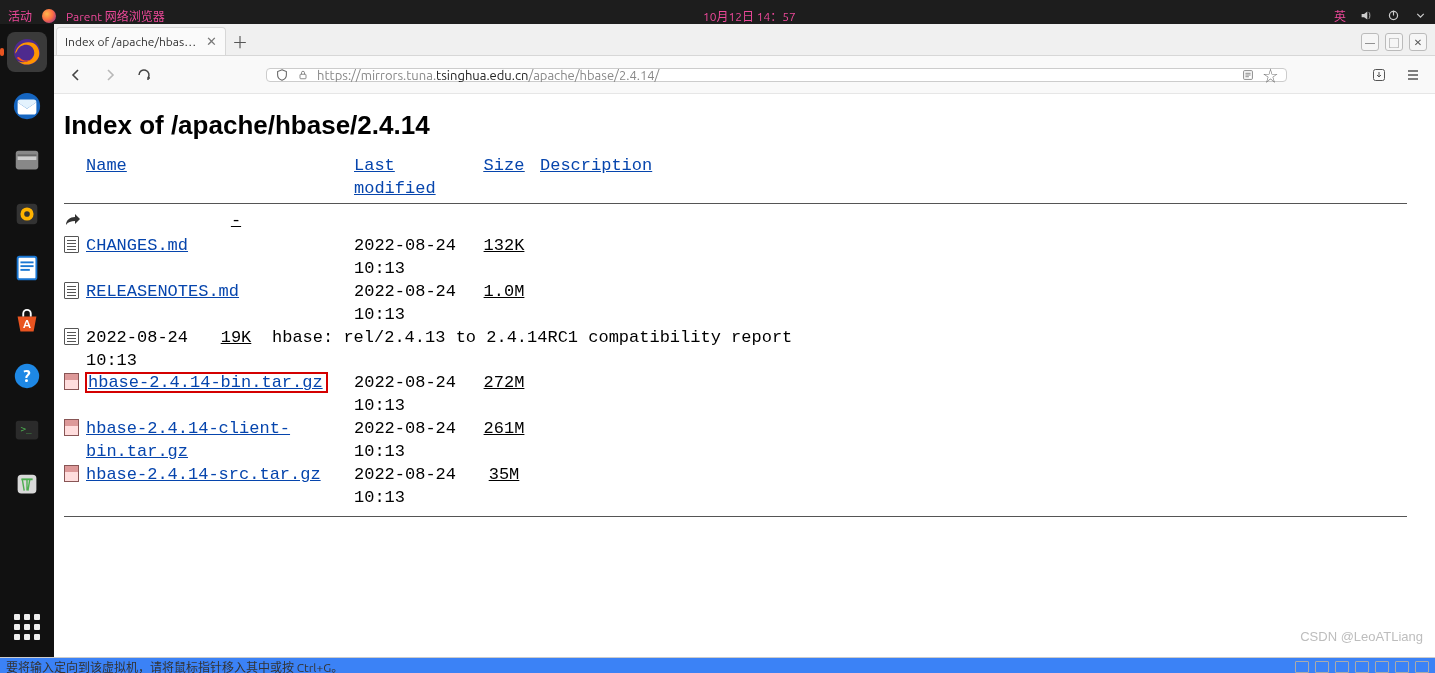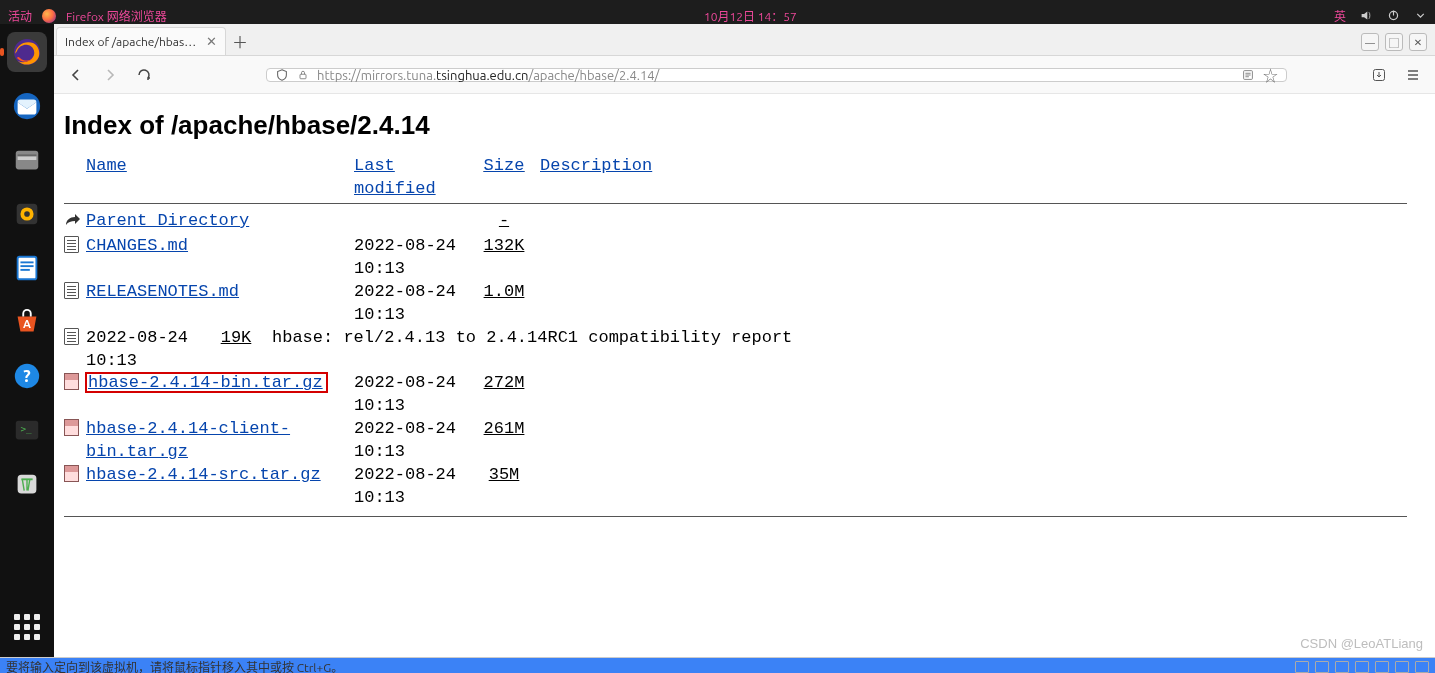--- a/index.html
+++ b/index.html
@@ -54,36 +54,36 @@
     .col-desc { padding-left: 14px; }
     .listing .row { display: flex; }
     .listing .row + .row { }
     .listing hr.end { border: none; border-top: 1px solid #555; margin-top: 6px; }
     .flink.highlight { outline: 2px solid #d40000; outline-offset: -1px; padding: 0 4px 0 2px; margin-top: 21px; }
     .ico-txt { width: 15px; height: 17px; border: 1px solid #555; border-radius: 1px; display:inline-block; vertical-align:-3px; position:relative; background:#fff;}
     .ico-txt::before{content:""; position:absolute; left:2px; top:3px; right:2px; height:1px; background:#555; box-shadow:0 3px 0 #555,0 6px 0 #555,0 9px 0 #555;}
     .ico-gz  { width: 15px; height: 17px; display:inline-block; vertical-align:-3px; background: linear-gradient(#d99 0 40%, #fdd 40% 100%); border:1px solid #855;}
     .ico-up  { display:inline-block; vertical-align:-2px; }
 
-    .watermark { position: absolute; right: 12px; bottom: 22px; color: #bdbdbd; font-size: 13px; font-family: sans-serif; pointer-events:none;}
+    .watermark { position: absolute; right: 12px; bottom: 29px; color: #bdbdbd; font-size: 13px; font-family: sans-serif; pointer-events:none;}
 
     
     .vmbar { height: 18px; background: #3b82f6; color: #333; font-size: 12px; display: flex; align-items: center; padding: 0 6px; border-top: 1px solid #ccc; }
     .vmbar .vmspacer { flex: 1; }
     .vmbar .vmicons { display:flex; gap:6px; color:#888; }
     .vmbar .vmicons span{width:14px;height:12px;border:1px solid #aaa;border-radius:1px;display:inline-block;}
   </style>
 </head>
 <body>
 
 <div class="gnome-bar">
   <div class="left">
     <span>活动</span>
     <span class="ff-ico"></span>
-    <span>Firefox 网络浏览器</span>
+    <span>Parent 网络浏览器</span>
   </div>
   <div class="center">10月12日  14：57</div>
   <div class="right">
     <span>英</span>
     <svg viewBox="0 0 16 16">
         <path d="M2 6h3l4-3v10l-4-3H2z"></path>
         <path d="M11 4c1.5 1 1.5 7 0 8" fill="none" stroke="#ccc"></path>
       </svg>
     <svg viewBox="0 0 16 16">
         <circle cx="8" cy="8" r="5" fill="none" stroke="#ccc" stroke-width="1.5"></circle>
@@ -246,21 +246,20 @@
           <span class="col-name"><a>Name</a></span>
           <span class="col-mod"><a>Last modified</a></span>
           <span class="col-size"><a>Size</a></span>
           <span class="col-desc"><a>Description</a></span>
         </div>
         <div id="rows">
             <div class="row">
               <span class="col-icon"><span class="ico-up"><svg width="16" height="14" viewBox="0 0 16 14">
                     <path d="M2 12c0-5 4-8 9-8V1l5 5-5 5V8c-4 0-7 1-9 4z" fill="#333"></path>
                   </svg></span></span>
-              <span class="col-name"><a class="flink">Parent Directory</a></span>
               <span class="col-mod"></span>
               <span class="col-size">-</span>
               <span class="col-desc"></span>
             </div>
             <div class="row">
               <span class="col-icon"><span class="ico-txt"></span></span>
               <span class="col-name"><a class="flink">CHANGES.md</a></span>
               <span class="col-mod">2022-08-24 10:13</span>
               <span class="col-size">132K</span>
               <span class="col-desc"></span>

